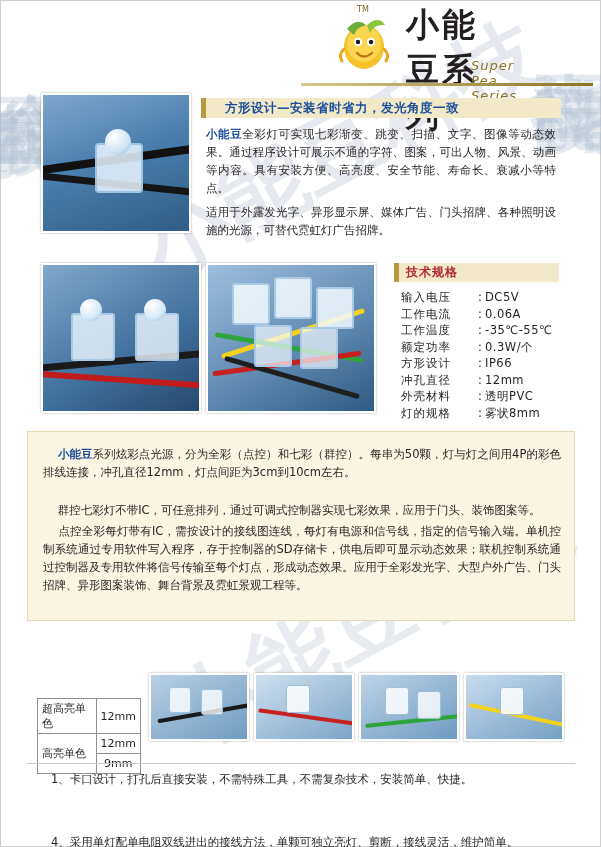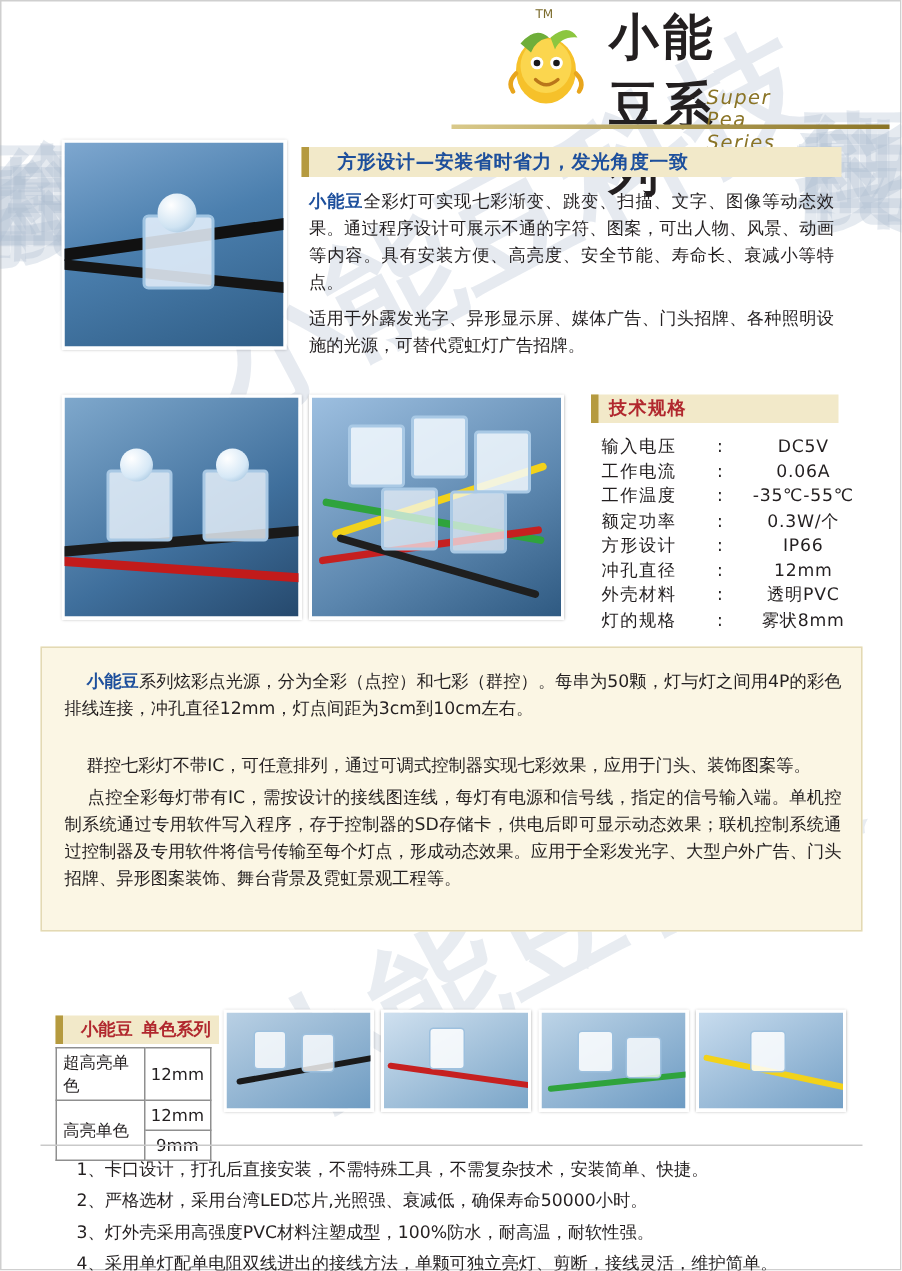--- a/index.html
+++ b/index.html
@@ -83,21 +83,21 @@
 
   .spec-head{
     position:absolute;left:393px;top:262px;width:160px;height:19px;
     background:#f2e9c9;border-left:5px solid #b59a3f;display:flex;align-items:center;
   }
   .spec-head span{font-size:12px;font-weight:bold;color:#b1282e;padding-left:7px;letter-spacing:1px;}
   .spec-list{position:absolute;left:400px;top:288px;width:185px;}
   .spec-row{display:flex;font-size:11.5px;line-height:16.5px;color:#231f20;}
   .spec-k{width:74px;letter-spacing:1px;}
   .spec-sep{width:10px;text-align:center;}
-  .spec-v{flex:1;letter-spacing:.5px;text-align:center;}
+  .spec-v{flex:1;letter-spacing:.5px;}
 
   
   .body-box{
     position:absolute;left:26px;top:430px;width:548px;height:190px;
     background:#fbf6e4;border:1px solid #e3d9b4;box-sizing:border-box;
   }
   .b1{position:absolute;left:42px;top:444px;width:518px;}
   .b2{position:absolute;left:42px;top:500px;width:518px;}
   .b3{position:absolute;left:42px;top:521px;width:518px;}
 
@@ -247,23 +247,20 @@
   <div class="para b1">
     &nbsp;&nbsp;&nbsp;&nbsp;<span class="kw">小能豆</span><span>系列炫彩点光源，分为全彩（点控）和七彩（群控）。每串为50颗，灯与灯之间用4P的彩色排线连接，冲孔直径12mm，灯点间距为3cm到10cm左右。</span>
   </div>
   <div class="para b2">
     &nbsp;&nbsp;&nbsp;&nbsp;<span>群控七彩灯不带IC，可任意排列，通过可调式控制器实现七彩效果，应用于门头、装饰图案等。</span>
   </div>
   <div class="para b3">
     &nbsp;&nbsp;&nbsp;&nbsp;<span>点控全彩每灯带有IC，需按设计的接线图连线，每灯有电源和信号线，指定的信号输入端。单机控制系统通过专用软件写入程序，存于控制器的SD存储卡，供电后即可显示动态效果；联机控制系统通过控制器及专用软件将信号传输至每个灯点，形成动态效果。应用于全彩发光字、大型户外广告、门头招牌、异形图案装饰、舞台背景及霓虹景观工程等。</span>
   </div>
 
-  <div class="tbl-title">
-    <span><span class="kw" style="color:#b1282e">小能豆</span><span>单色系列</span></span>
-  </div>
   <table class="spec-table">
     <tbody>
         <tr>
       <td class="lbl">超高亮单色</td>
       <td>12mm</td>
     </tr>
     <tr>
       <td class="lbl" rowspan="2">高亮单色</td>
       <td>12mm</td>
     </tr>
@@ -288,17 +285,15 @@
     <div class="strand" style="left:56px;top:16px;width:22px;height:26px;background:rgba(255,255,255,.8);border:1px solid #9dc0de;"></div>
   </div>
   <div class="photo ph7">
     <div class="strand" style="left:2px;top:38px;width:98px;height:4px;background:#f2d21a;transform:rotate(12deg);"></div>
     <div class="strand" style="left:34px;top:12px;width:22px;height:26px;background:rgba(255,255,255,.85);border:1px solid #9dc0de;"></div>
   </div>
 
   <div class="hr-thin" style="top:762px;"></div>
 
   <div class="bl bl1">1、卡口设计，打孔后直接安装，不需特殊工具，不需复杂技术，安装简单、快捷。</div>
-  <div class="bl bl2">2、严格选材，采用台湾LED芯片,光照强、衰减低，确保寿命50000小时。</div>
-  <div class="bl bl3">3、灯外壳采用高强度PVC材料注塑成型，100%防水，耐高温，耐软性强。</div>
   <div class="bl bl4">4、采用单灯配单电阻双线进出的接线方法，单颗可独立亮灯、剪断，接线灵活，维护简单。</div>
 
 </div>
 
 </body></html>

